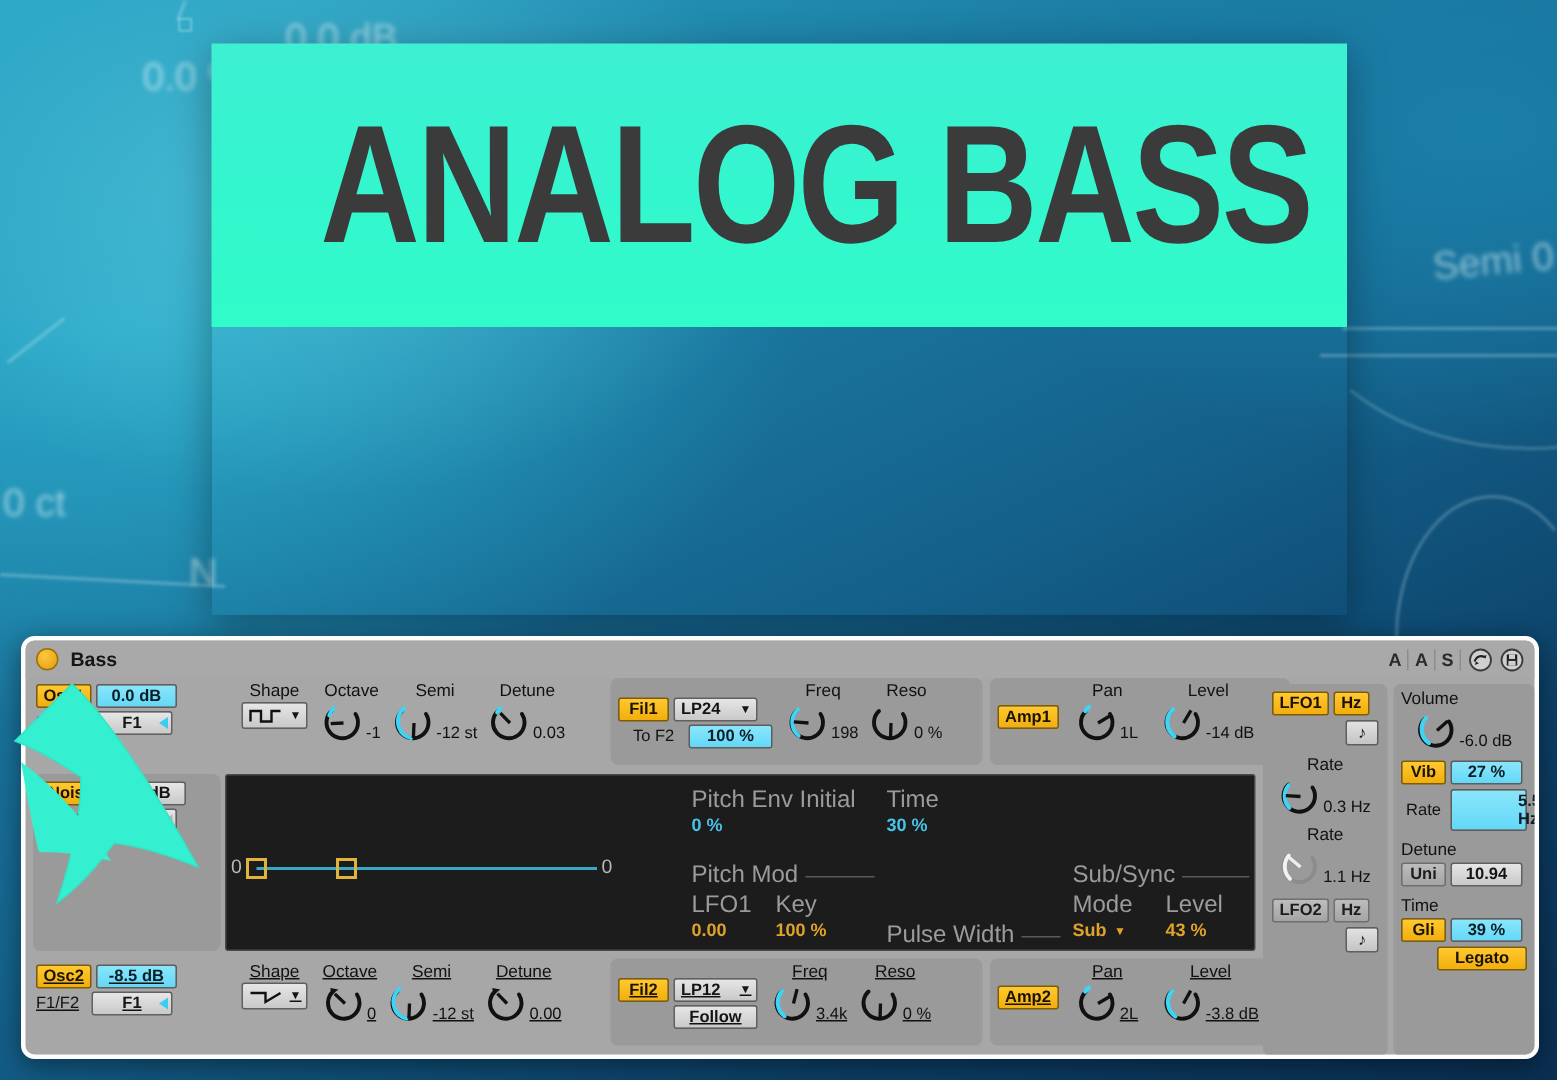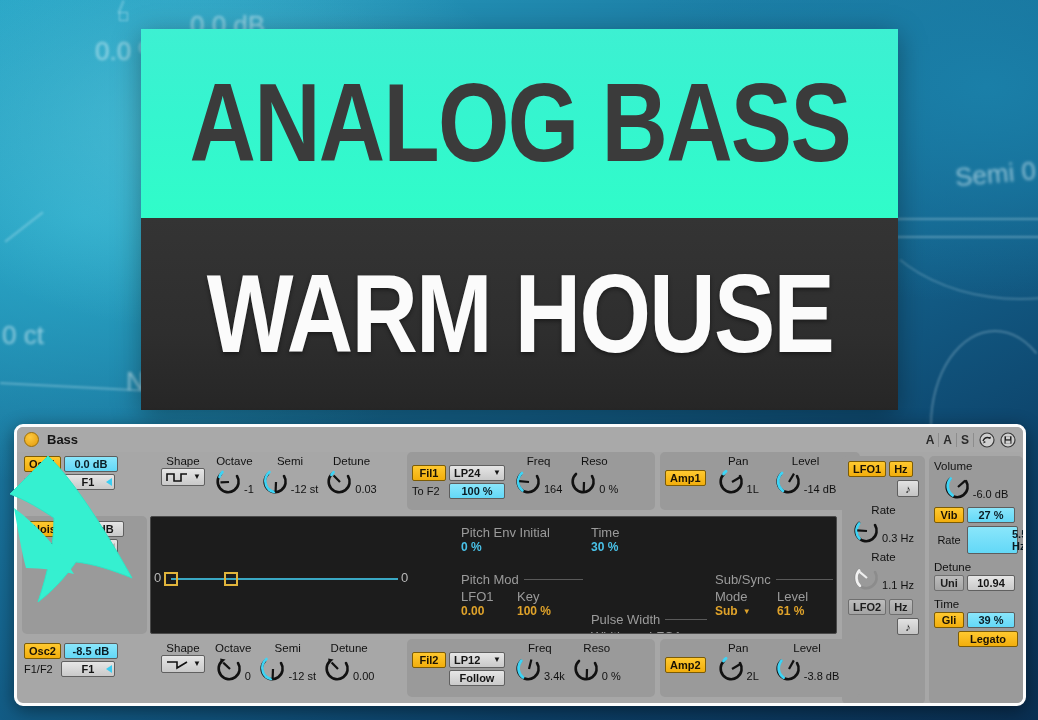--- a/index.html
+++ b/index.html
@@ -50,21 +50,21 @@
 
   
   .thumb {
     position: absolute; left: 141px; top: 29px;
     width: 757px; height: 381px;
     box-shadow: 0 6px 26px rgba(0,0,0,.35);
   }
   .thumb-top {
     height: 189px; width: 100%;
     background: linear-gradient(180deg, #3df0d2 0%, #35f5cf 45%, #30fcc9 100%);
-    display: flex; align-items: center; justify-content: center;
+    display: flex; align-items: center; justify-content: flex-start;
   }
   .thumb-bot {
     height: 192px; width: 100%;
     background: linear-gradient(180deg, #343434 0%, #2e2e2e 60%, #262626 100%);
     display: flex; align-items: center; justify-content: center;
   }
   .thumb-title {
     font-family: "Liberation Sans Narrow", "Liberation Sans", sans-serif;
     font-weight: 700;
     font-size: 112px;
@@ -109,21 +109,21 @@
   }
   .tb-letter:last-of-type { border-right: none; }
   .tb-ico {
     width: 17px; height: 17px; margin-left: 4px;
     display: flex; align-items: center; justify-content: center;
   }
 
   
   .row { display: flex; align-items: flex-start; padding: 0 5px; }
   .rowA { height: 62px; }
-  .rowC { height: 62px; }
+  .rowC { height: 62px; text-decoration: underline; }
 
   .grp {
     background: #9a9a9a;
     border-radius: 5px;
     height: 58px;
     display: flex; align-items: flex-start;
     padding: 3px 5px 0 5px;
     margin-right: 5px;
   }
   .grp.plain { background: transparent; }
@@ -183,21 +183,21 @@
   .hstack { display: flex; align-items: center; gap: 3px; }
 
   
   .disp {
     background: #1c1c1c;
     border: 1px solid #4a4a4a;
     border-radius: 2px;
     position: relative;
     overflow: hidden;
   }
-  .dlabel { color: #9b9b9b; font-size: 13px; }
+  .dlabel { color: #9b9b9b; font-size: 16px; }
   .dcyan { color: #49c2e8; font-size: 12px; font-weight: bold; }
   .dorange { color: #e0a32a; font-size: 12px; font-weight: bold; }
   .secline { flex: 1; height: 1px; background: #5a5a5a; margin-left: 5px; }
   .sqbtn {
     width: 22px; height: 17px;
     background: linear-gradient(180deg,#e2e2e2,#c4c4c4);
     border: 1px solid #5f5f5f; border-radius: 2px;
     display: flex; align-items: center; justify-content: center;
     font-size: 11px; color: #1a1a1a;
   }
@@ -226,23 +226,20 @@
   <div class="bg-curve" style="left:930px;top:330px;width:130px;height:190px;border-bottom-color:transparent;border-right-color:transparent;"></div>
   <div class="bg-line" style="left:895px;top:218px;width:150px;height:1.5px;"></div>
   <div class="bg-line" style="left:880px;top:236px;width:160px;height:1.5px;"></div>
   <div class="bg-line" style="left:0px;top:386px;width:150px;height:1.5px;transform:rotate(3deg);"></div>
 </div>
 
 <div class="thumb">
   <div class="thumb-top">
     <div class="thumb-title t1">ANALOG BASS</div>
   </div>
-  <div class="thumb-bot">
-    <div class="thumb-title t2">WARM HOUSE</div>
-  </div>
 </div>
 
 <div class="plugin">
 
   <div class="titlebar">
     <div class="pwr"></div>
     <div class="dev-name">Bass</div>
     <div class="tb-right">
       <div class="tb-letter">A</div>
       <div class="tb-letter">A</div>
@@ -332,33 +329,33 @@
     <div class="grp" style="width:248px;">
       <div class="stack" style="margin-top:10px;margin-right:6px;">
         <div class="hstack">
           <div class="tg">Fil1</div>
           <div class="fld dd" style="min-width:56px;">
             <span>LP24</span>
             <span class="car">▼</span>
           </div>
         </div>
         <div class="hstack">
-          <div class="lblS" style="min-width:34px;">To F2</div>
+          <div class="lblS" style="min-width:34px;margin-left:10px;">To F2</div>
           <div class="val" style="min-width:56px;">100 %</div>
         </div>
       </div>
       <div class="ctl">
         <div class="lbl">Freq</div>
         <div class="knobwrap">
           <svg width="28" height="28" viewBox="0 0 28 28">
               <path d="M6 6 A10.5 10.5 0 1 0 22 8" stroke="#111" stroke-width="2.6" fill="none" stroke-linecap="round"></path>
               <path d="M7 5 A11.4 11.4 0 0 0 7.5 22.5" stroke="#3fd4f5" stroke-width="2.6" fill="none" stroke-linecap="round"></path>
               <line x1="14" y1="14" x2="4.2" y2="13.2" stroke="#111" stroke-width="2.2"></line>
             </svg>
-          <div class="knobval">164</div>
+          <div class="knobval">198</div>
         </div>
       </div>
       <div class="ctl">
         <div class="lbl">Reso</div>
         <div class="knobwrap">
           <svg width="28" height="28" viewBox="0 0 28 28">
               <path d="M6 6 A10.5 10.5 0 1 0 22 8" stroke="#111" stroke-width="2.6" fill="none" stroke-linecap="round"></path>
               <line x1="14" y1="14" x2="13.7" y2="24.2" stroke="#111" stroke-width="2.2"></line>
             </svg>
           <div class="knobval">0 %</div>
@@ -478,21 +475,21 @@
           <div style="display:flex;margin-top:2px;">
             <div style="width:62px;">
               <div class="dlabel">Mode</div>
               <div style="display:flex;align-items:center;gap:5px;">
                 <span class="dorange">Sub</span>
                 <span style="color:#e0a32a;font-size:8px;">▼</span>
               </div>
             </div>
             <div style="width:56px;">
               <div class="dlabel">Level</div>
-              <div class="dorange">61 %</div>
+              <div class="dorange">43 %</div>
             </div>
           </div>
         </div>
       </div>
     </div>
   </div>
 
   <div style="position:absolute;left:825px;top:29px;width:83px;height:248px;background:#9a9a9a;border-radius:5px;padding:5px 6px;">
     <div class="hstack">
       <div class="tg" style="min-width:38px;">LFO1</div>

